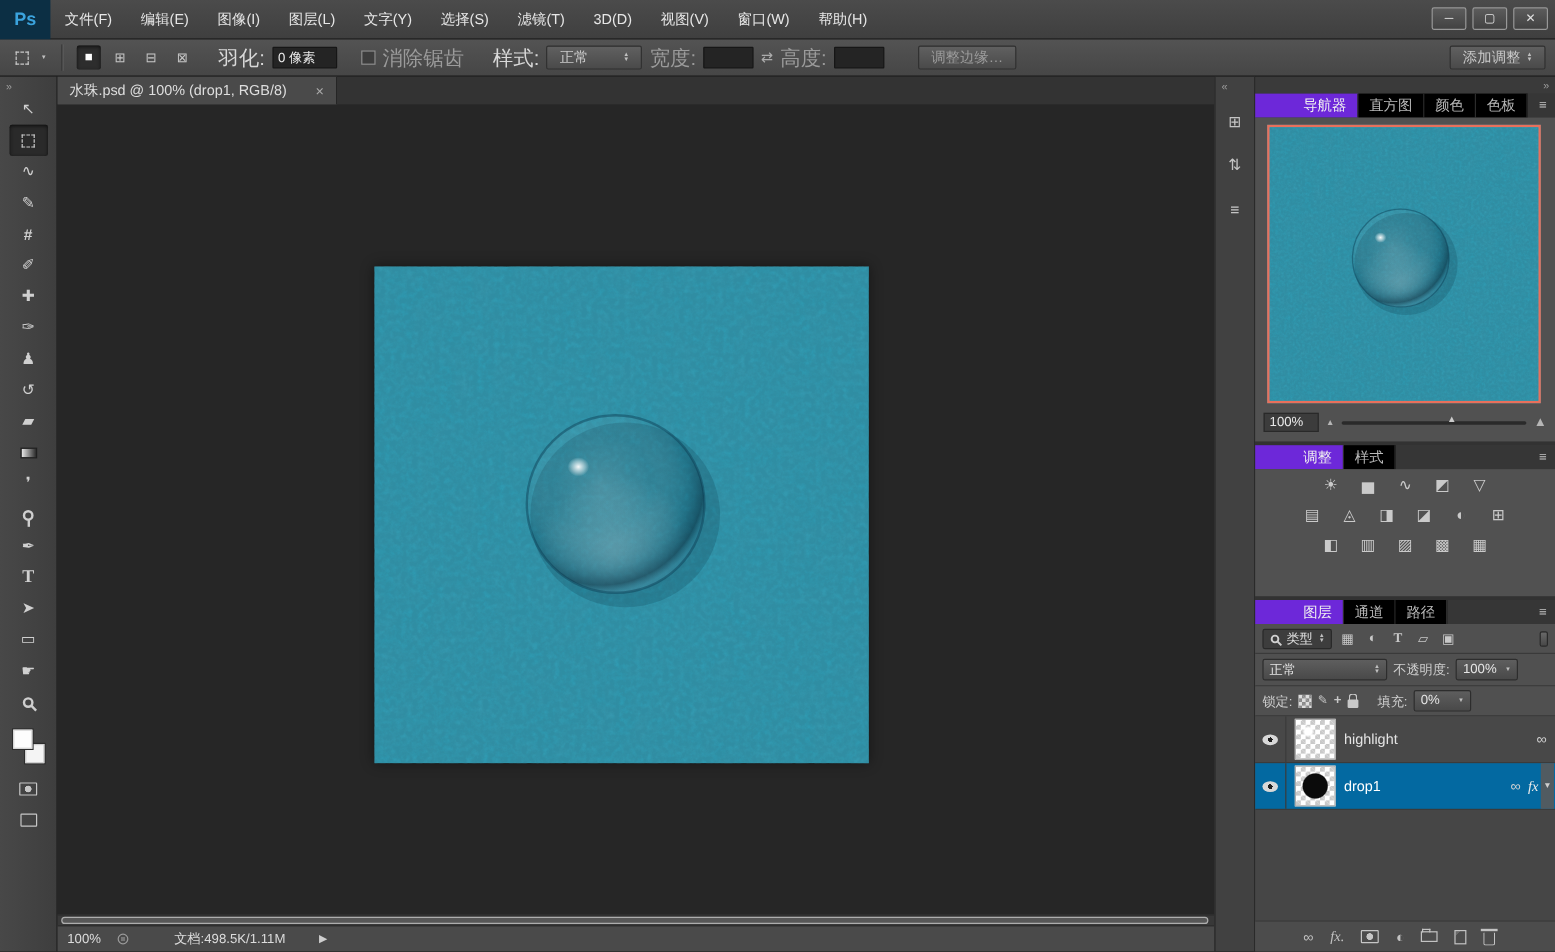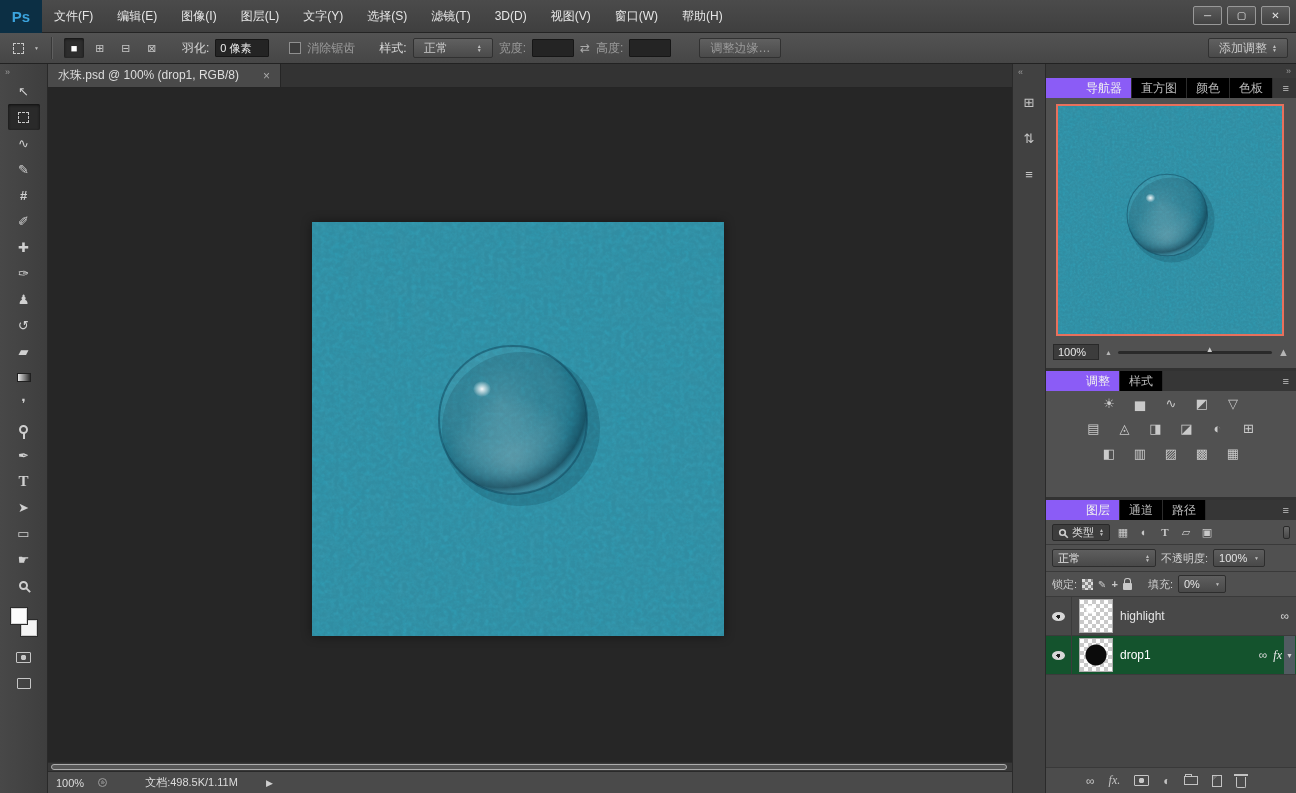--- a/index.html
+++ b/index.html
@@ -20,21 +20,21 @@
   .menuitem { padding:0 12px; font-size:12px; color:#e6e6e6; line-height:33px; }
   #winctrl { position:absolute; right:6px; top:6px; display:flex; gap:5px; }
   .winbtn { width:29px; height:19px; border:1px solid #989898; border-radius:2px;
     background:linear-gradient(#5c5c5c,#424242); color:#e3e3e3; font-size:10px;
     display:flex; align-items:center; justify-content:center; }
 
   
   #optionsbar { left:0; top:33px; width:1296px; height:31px;
     background:linear-gradient(#535353,#464646); border-bottom:1px solid #222;
     display:flex; align-items:center; padding:0 8px; gap:6px; }
-  .optlabel { font-size:12px; color:#d8d8d8; white-space:nowrap; }
+  .optlabel { font-size:17px; color:#d8d8d8; white-space:nowrap; }
   .optlabel.dim { color:#9b9b9b; }
   .optinput { height:18px; background:#242424; border:1px solid #161616; border-radius:1px;
     color:#ededed; font-size:11px; padding:0 4px; display:flex; align-items:center; }
   .optbtn { height:20px; padding:0 10px; background:linear-gradient(#606060,#4a4a4a);
     border:1px solid #313131; border-radius:2px; font-size:12px; color:#c9c9c9;
     display:flex; align-items:center; gap:5px; white-space:nowrap; }
   .vsep { width:1px; height:22px; background:#383838; box-shadow:1px 0 0 #5f5f5f; margin:0 6px; }
   .selmode { width:20px; height:20px; border-radius:2px; color:#c6c6c6; font-size:11px;
     display:flex; align-items:center; justify-content:center; }
   .selmode.active { background:#2d2d2d; box-shadow:inset 0 1px 3px #101010; color:#fff; }
@@ -94,21 +94,21 @@
     font-size:13px; display:flex; align-items:center; justify-content:center; }
 
   
   #panels { left:1046px; top:64px; width:250px; height:729px; background:#3a3a3a;
     display:flex; flex-direction:column; }
   #panelhead { height:14px; display:flex; justify-content:flex-end; align-items:center;
     color:#9c9c9c; font-size:9px; padding-right:5px; flex:none; }
   .ptabs { height:20px; background:#363636; display:flex; align-items:stretch; flex:none; }
   .ptab { padding:0 9px; font-size:12px; line-height:20px; color:#bababa; background:#000000;
     border-right:1px solid #2c2c2c; }
-  .ptab.active { background:#8b5cf6; color:#f0f0f0;padding-left:40px; }
+  .ptab.active { background:#6d28d9; color:#f0f0f0;padding-left:40px; }
   .pmenu { margin-left:auto; color:#c3c3c3; font-size:11px; line-height:20px; padding-right:7px; }
   .pbody { background:#515151; }
   .pgap { height:3px; background:#323232; flex:none; }
 
   
   #navbody { height:270px; }
   #navthumb { margin:6px 10px 8px; width:228px; height:232px; border:2px solid #e8705c;
     background:#2f9ab1; }
   #navthumb svg { display:block; width:100%; height:100%; }
   #navctrl { display:flex; align-items:center; padding:0 7px; gap:6px; }
@@ -147,21 +147,21 @@
                      linear-gradient(45deg,#888 25%,transparent 25%,transparent 75%,#888 75%);
     background-size:6px 6px; background-position:0 0,3px 3px; }
   .lockicon { width:9px; height:7px; background:#c9c9c9; border-radius:1px; position:relative;
     display:inline-block; margin-top:4px; }
   .lockicon::before { content:""; position:absolute; left:1px; top:-5px; width:5px; height:5px;
     border:1.5px solid #c9c9c9; border-bottom:none; border-radius:3px 3px 0 0; }
 
   #layerlist { flex:none; }
   .layerrow { height:39px; display:flex; align-items:center; background:#484848;
     border-bottom:1px solid #3b3b3b; position:relative; }
-  .layerrow.selected { background:#14532d; }
+  .layerrow.selected { background:#0369a1; }
   .eyecell { width:26px; align-self:stretch; border-right:1px solid #3b3b3b;
     display:flex; align-items:center; justify-content:center; flex:none; }
   .eye { width:13px; height:9px; border-radius:50%;
     background:radial-gradient(circle at 50% 50%, #1f1f1f 0 2px, #d8d8d8 2px); }
   .thumb { width:34px; height:34px; border:1px solid #adadad; margin:0 7px; flex:none; }
   .thumb.dropthumb { background-color:#fff;
     background-image:radial-gradient(circle at 50% 50%, #0b0b0b 0 10px, rgba(0,0,0,0) 11px),
       linear-gradient(45deg,#c9c9c9 25%,transparent 25%,transparent 75%,#c9c9c9 75%),
       linear-gradient(45deg,#c9c9c9 25%,transparent 25%,transparent 75%,#c9c9c9 75%);
     background-size:auto,8px 8px,8px 8px; background-position:center,0 0,4px 4px; }

